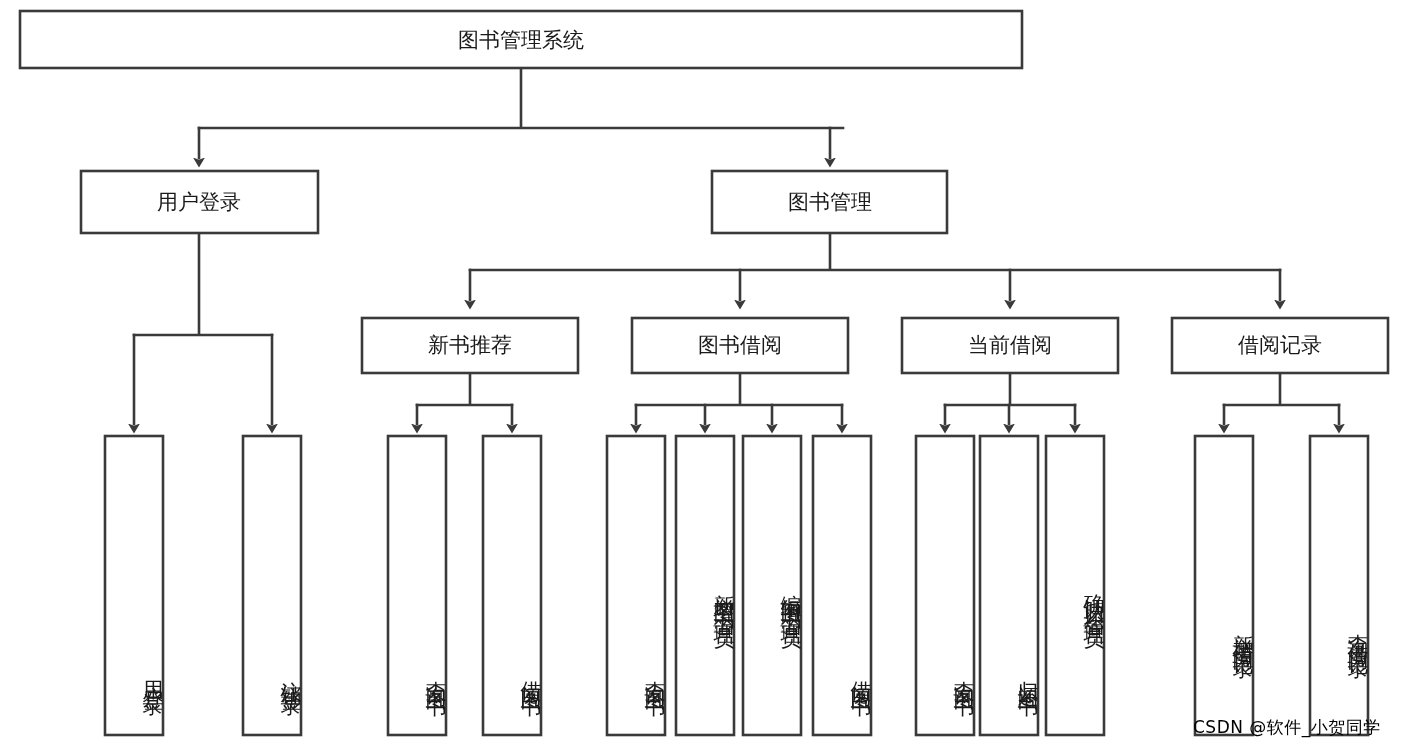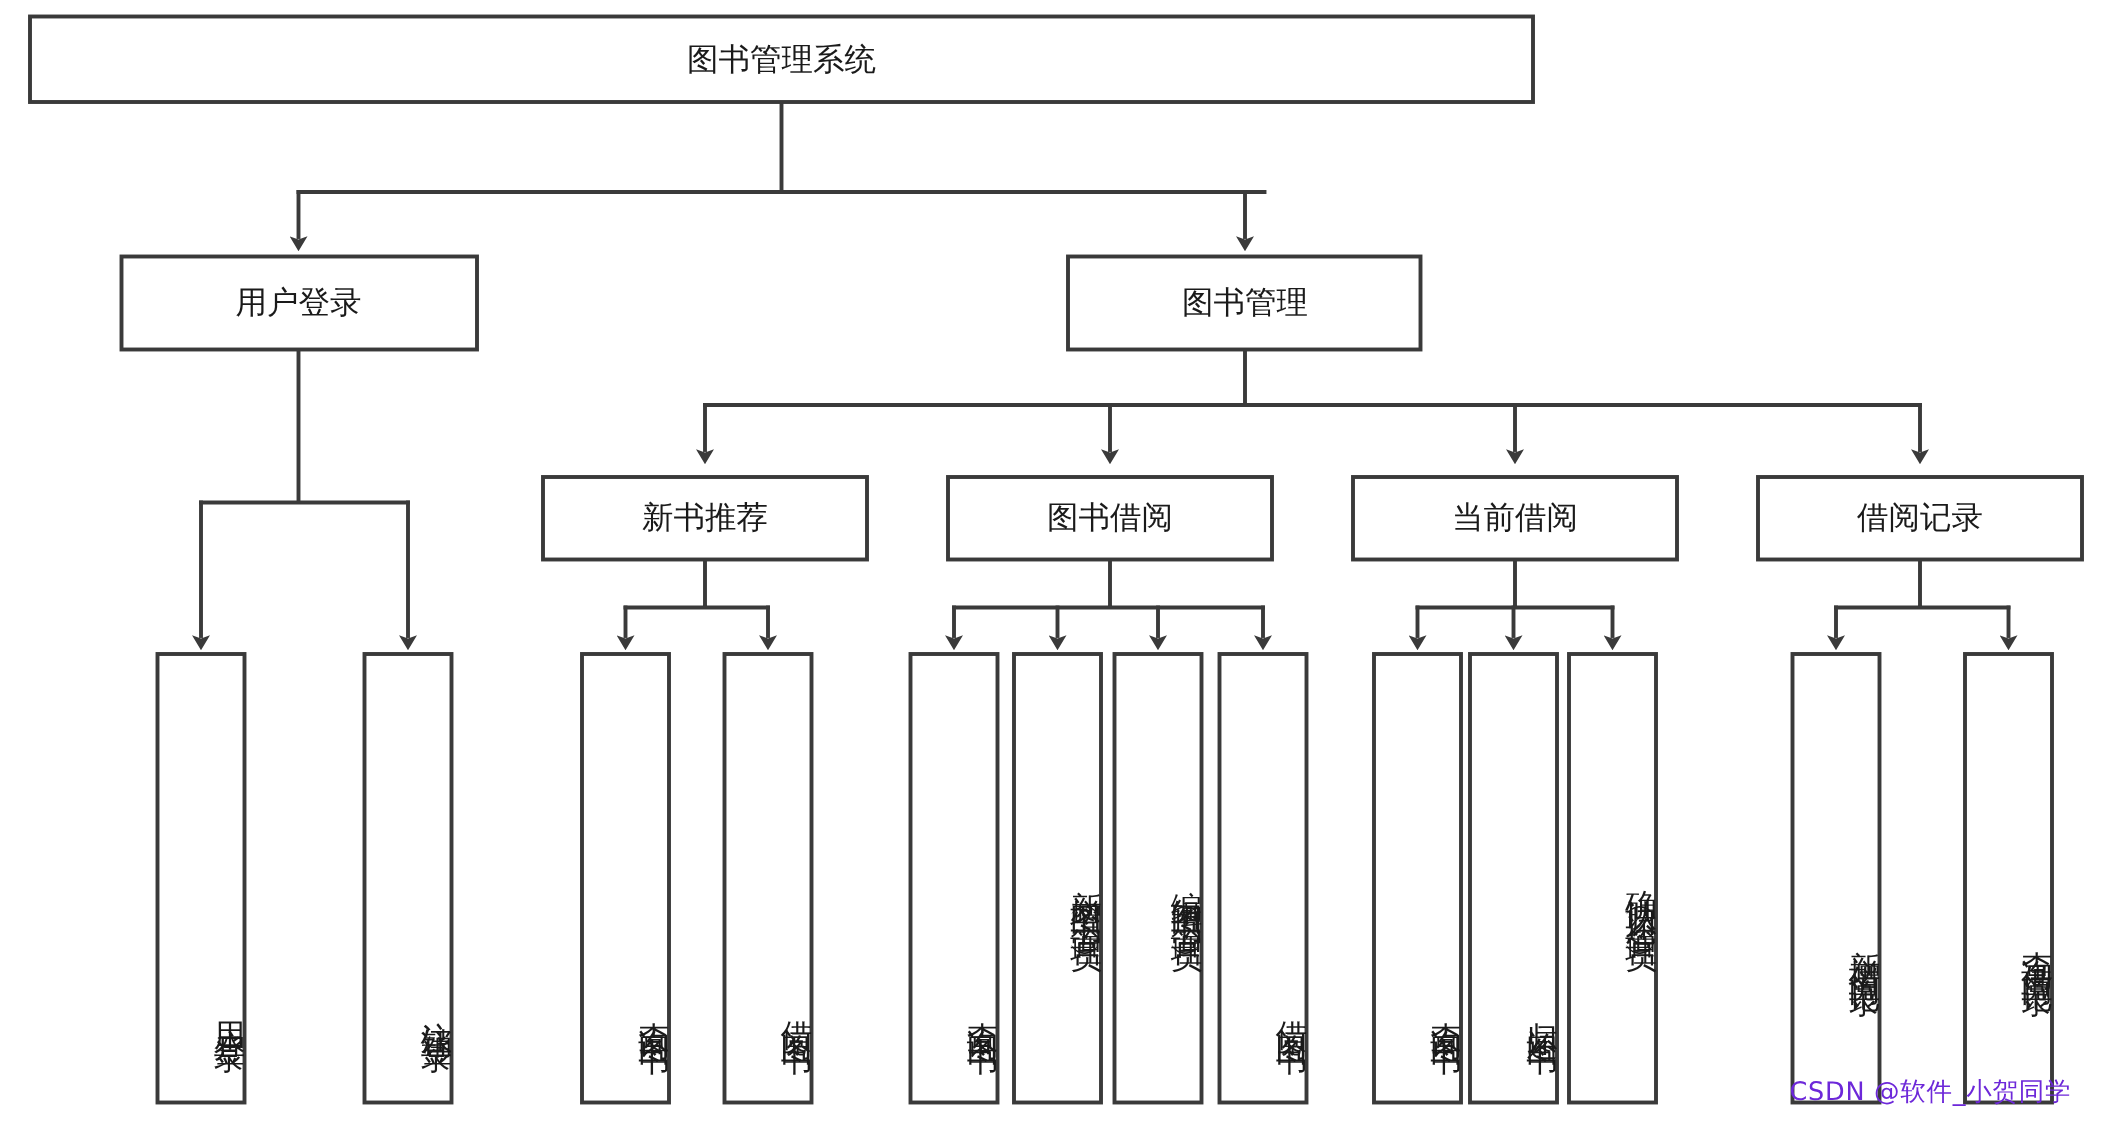--- a/index.html
+++ b/index.html
@@ -63,21 +63,21 @@
     text-align: center;
     display: flex;
     align-items: flex-start;
     justify-content: center;
     pointer-events: none;
   }
   .watermark {
     position: absolute;
     font-family: "DejaVu Sans", "Liberation Sans", sans-serif;
     font-size: 17px;
-    color: #6d28d9;
+    color: #000000;
     white-space: nowrap;
     letter-spacing: 0.5px;
   }
 </style>
 </head>
 <body>
 
 <div id="diagram-root">
 
   <svg class="flow" viewBox="0 0 1405 747">

